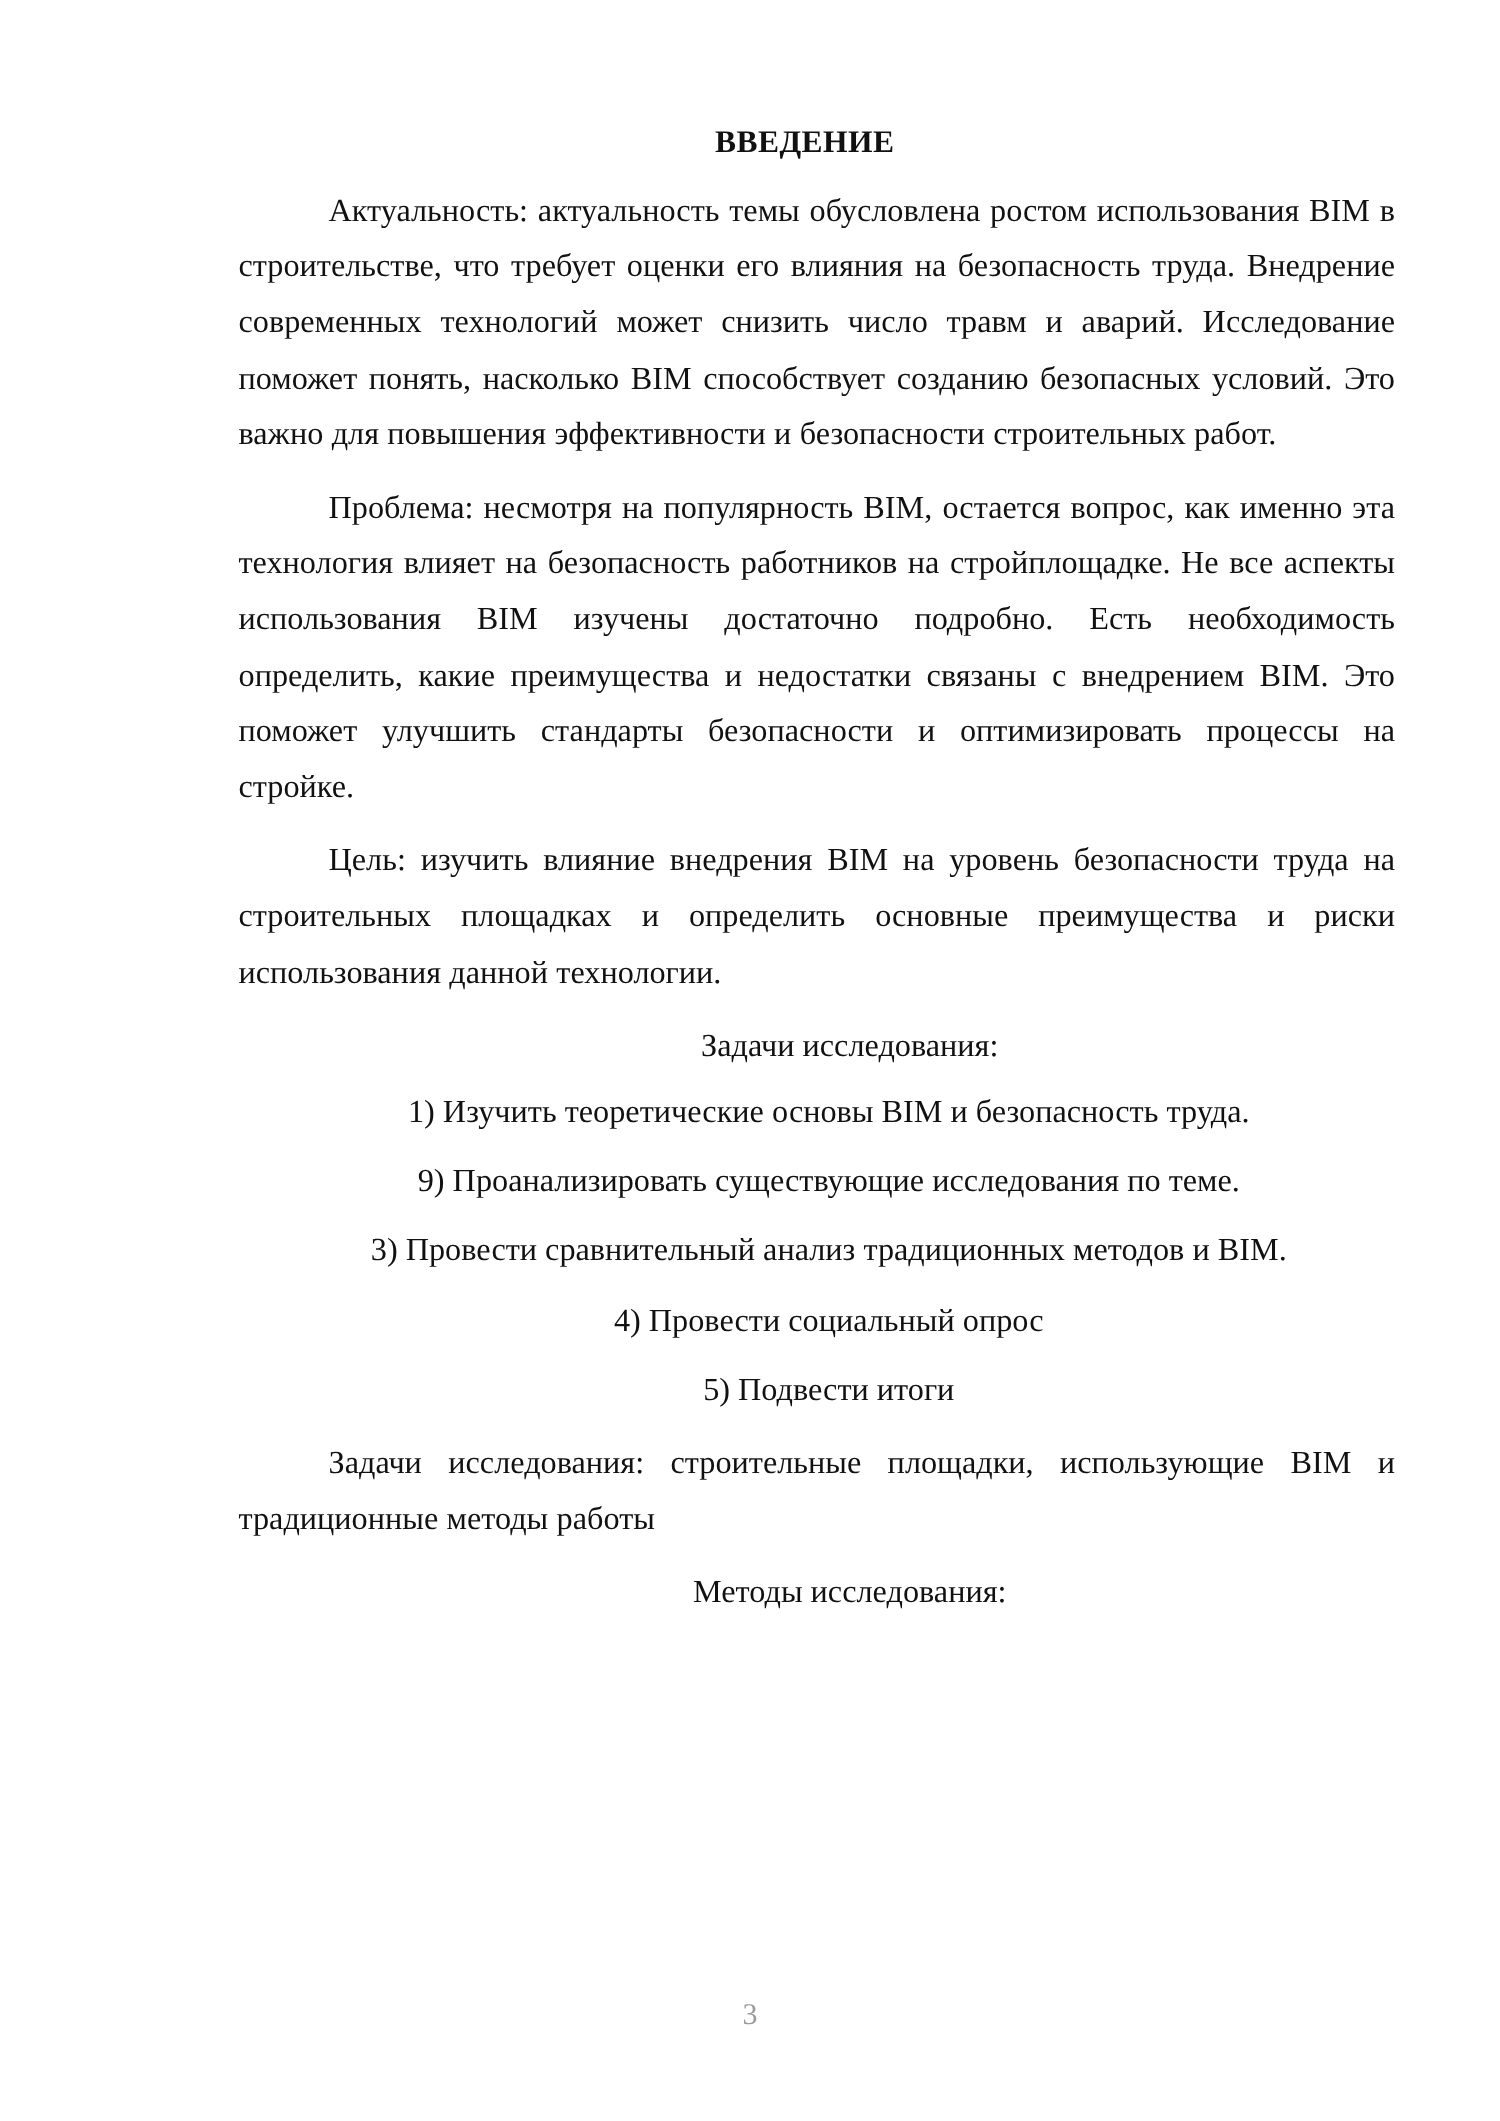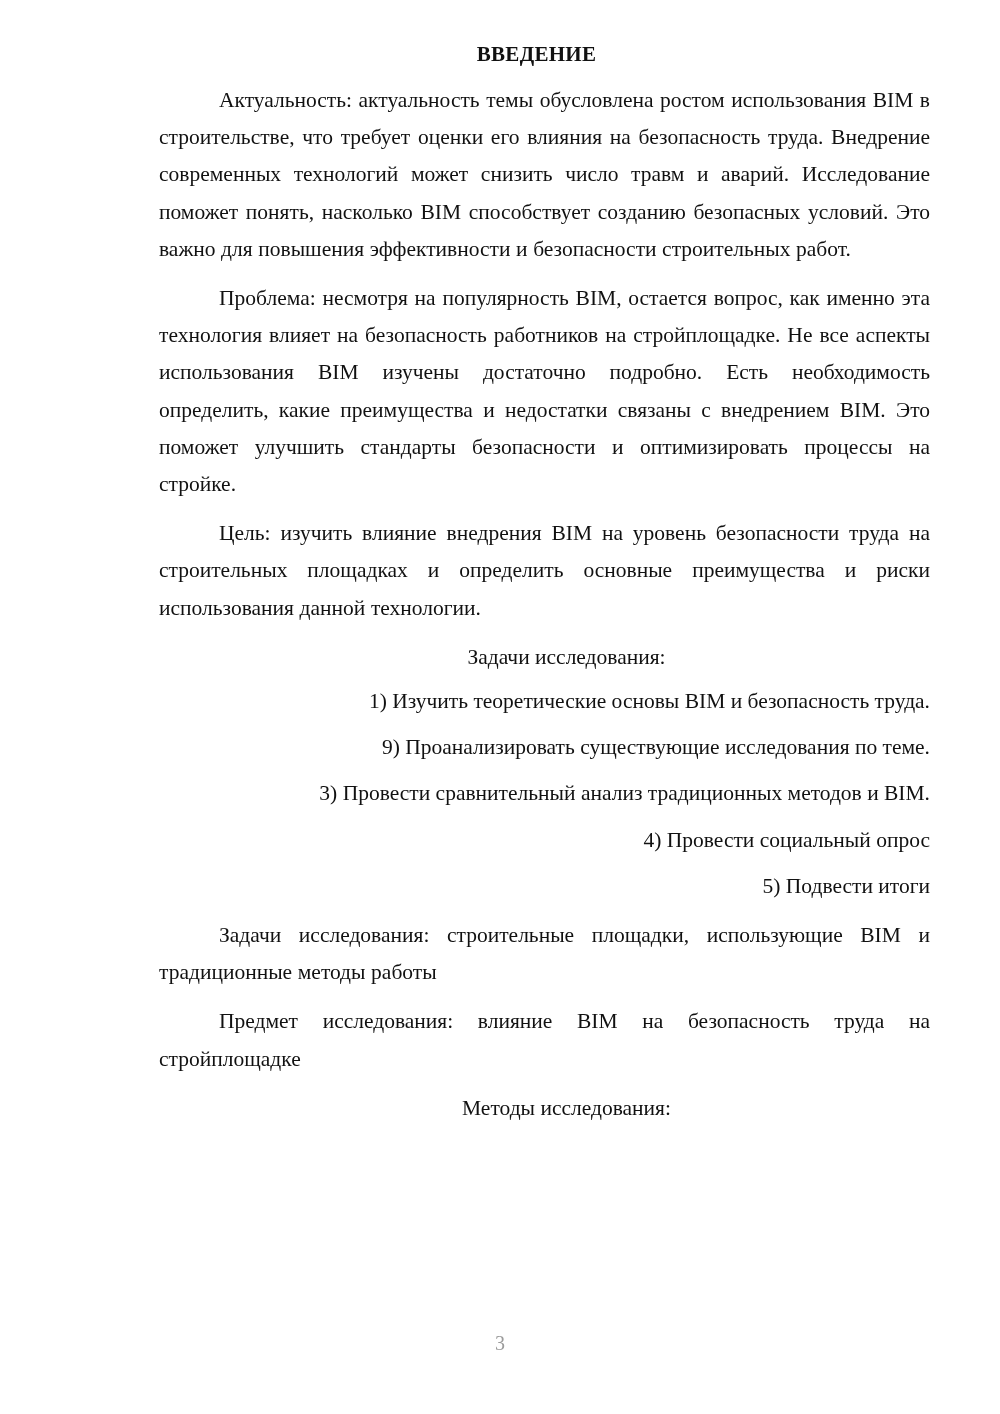--- a/index.html
+++ b/index.html
@@ -29,21 +29,21 @@
     left: 143px;
     top: 0;
     width: 787px;
   }
 
   .doc-title {
     font-size: 21px;
     font-weight: bold;
     text-align: center;
     letter-spacing: 0.3px;
-    margin-top: 40px;
+    margin-top: 80px;
     margin-bottom: 0;
     line-height: 28px;
   }
 
   .para {
     font-size: 21.5px;
     line-height: 37.2px;
     text-align: justify;
     text-indent: 60px;
     margin-top: 12px;
@@ -70,21 +70,21 @@
 
   .list {
     list-style: none;
     margin: 0;
     padding: 0;
   }
 
   .list-item {
     font-size: 21.5px;
     line-height: 37.2px;
-    text-align: right;
+    text-align: center;
     padding-left: 32px;
     margin-top: 9px;
   }
 
   .list-item:first-child {
     margin-top: 7px;
   }
 
   .page-number {
     position: absolute;
@@ -117,21 +117,20 @@
     <ol class="list">
       <li class="list-item">1) Изучить теоретические основы BIM и безопасность труда.</li>
       <li class="list-item">9) Проанализировать существующие исследования по теме.</li>
       <li class="list-item">3) Провести сравнительный анализ традиционных методов и BIM.</li>
       <li class="list-item">4) Провести социальный опрос</li>
       <li class="list-item">5) Подвести итоги</li>
     </ol>
 
     <p class="para no-justify-last">Задачи исследования: строительные площадки, использующие BIM и традиционные методы работы</p>
 
-    <p class="para no-justify-last">Предмет исследования: влияние BIM на безопасность труда на стройплощадке</p>
 
 
     <p class="list-heading">Методы исследования:</p>
 
   </div>
 
   <div class="page-number">3</div>
 
 </div>
 

